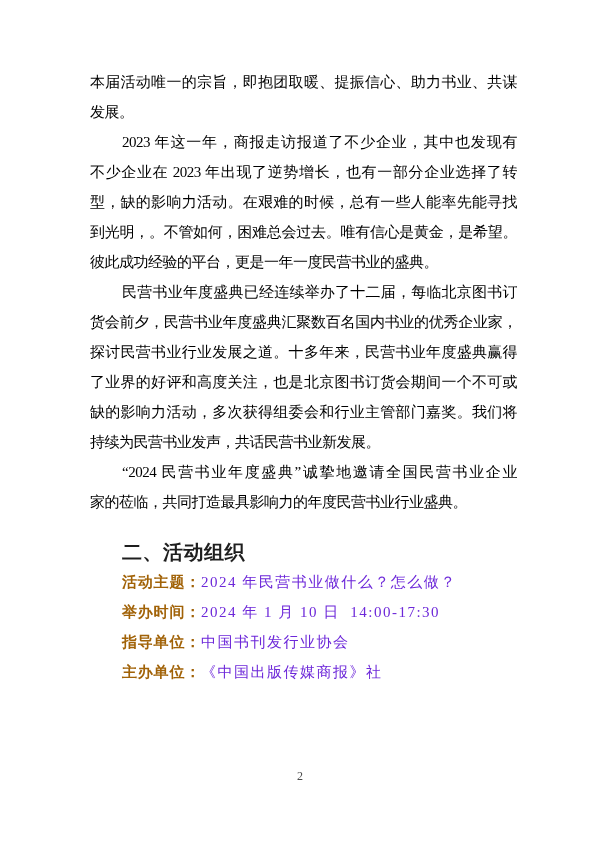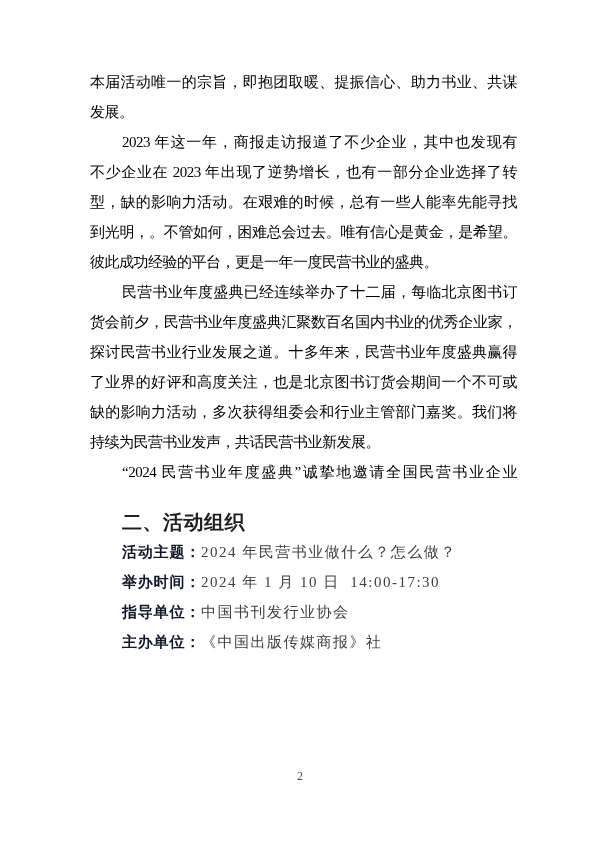--- a/index.html
+++ b/index.html
@@ -48,27 +48,27 @@
   .info-line {
     height: 30px;
     line-height: 30px;
     padding-left: 32px;
     font-size: 15px;
   }
   .info-label {
     font-family: Liberation Mono, monospace;
     font-weight: bold;
     letter-spacing: 0.8px;
-    color: #0f172a;
+    color: #a16207;
   }
   .info-value {
     font-family: "Liberation Serif", "DejaVu Serif", serif;
     letter-spacing: 1.5px;
     white-space: pre-wrap;
-    color: #404040;
+    color: #6d28d9;
   }
   .page-number {
     position: absolute;
     left: 0;
     right: 0;
     top: 768px;
     height: 16px;
     line-height: 16px;
     text-align: center;
     font-size: 12px;
@@ -96,20 +96,21 @@
         <div class="paragraph">
           <div class="line indent">民营书业年度盛典已经连续举办了十二届，每临北京图书订</div>
           <div class="line">货会前夕，民营书业年度盛典汇聚数百名国内书业的优秀企业家，</div>
           <div class="line">探讨民营书业行业发展之道。十多年来，民营书业年度盛典赢得</div>
           <div class="line">了业界的好评和高度关注，也是北京图书订货会期间一个不可或</div>
           <div class="line">缺的影响力活动，多次获得组委会和行业主管部门嘉奖。我们将</div>
           <div class="line final">持续为民营书业发声，共话民营书业新发展。</div>
         </div>
         <div class="paragraph">
           <div class="line indent">“2024 民营书业年度盛典”诚挚地邀请全国民营书业企业</div>
+          <div class="line final">家的莅临，共同打造最具影响力的年度民营书业行业盛典。</div>
         </div>
       </div>
     <div class="section-heading">二、活动组织</div>
     <div id="info-list">
         <div class="info-line"><span class="info-label">活动主题：</span><span class="info-value">2024 年民营书业做什么？怎么做？</span></div>
         <div class="info-line"><span class="info-label">举办时间：</span><span class="info-value">2024 年 1 月 10 日  14:00-17:30</span></div>
         <div class="info-line"><span class="info-label">指导单位：</span><span class="info-value">中国书刊发行业协会</span></div>
         <div class="info-line"><span class="info-label">主办单位：</span><span class="info-value">《中国出版传媒商报》社</span></div>
       </div>
   </div>

